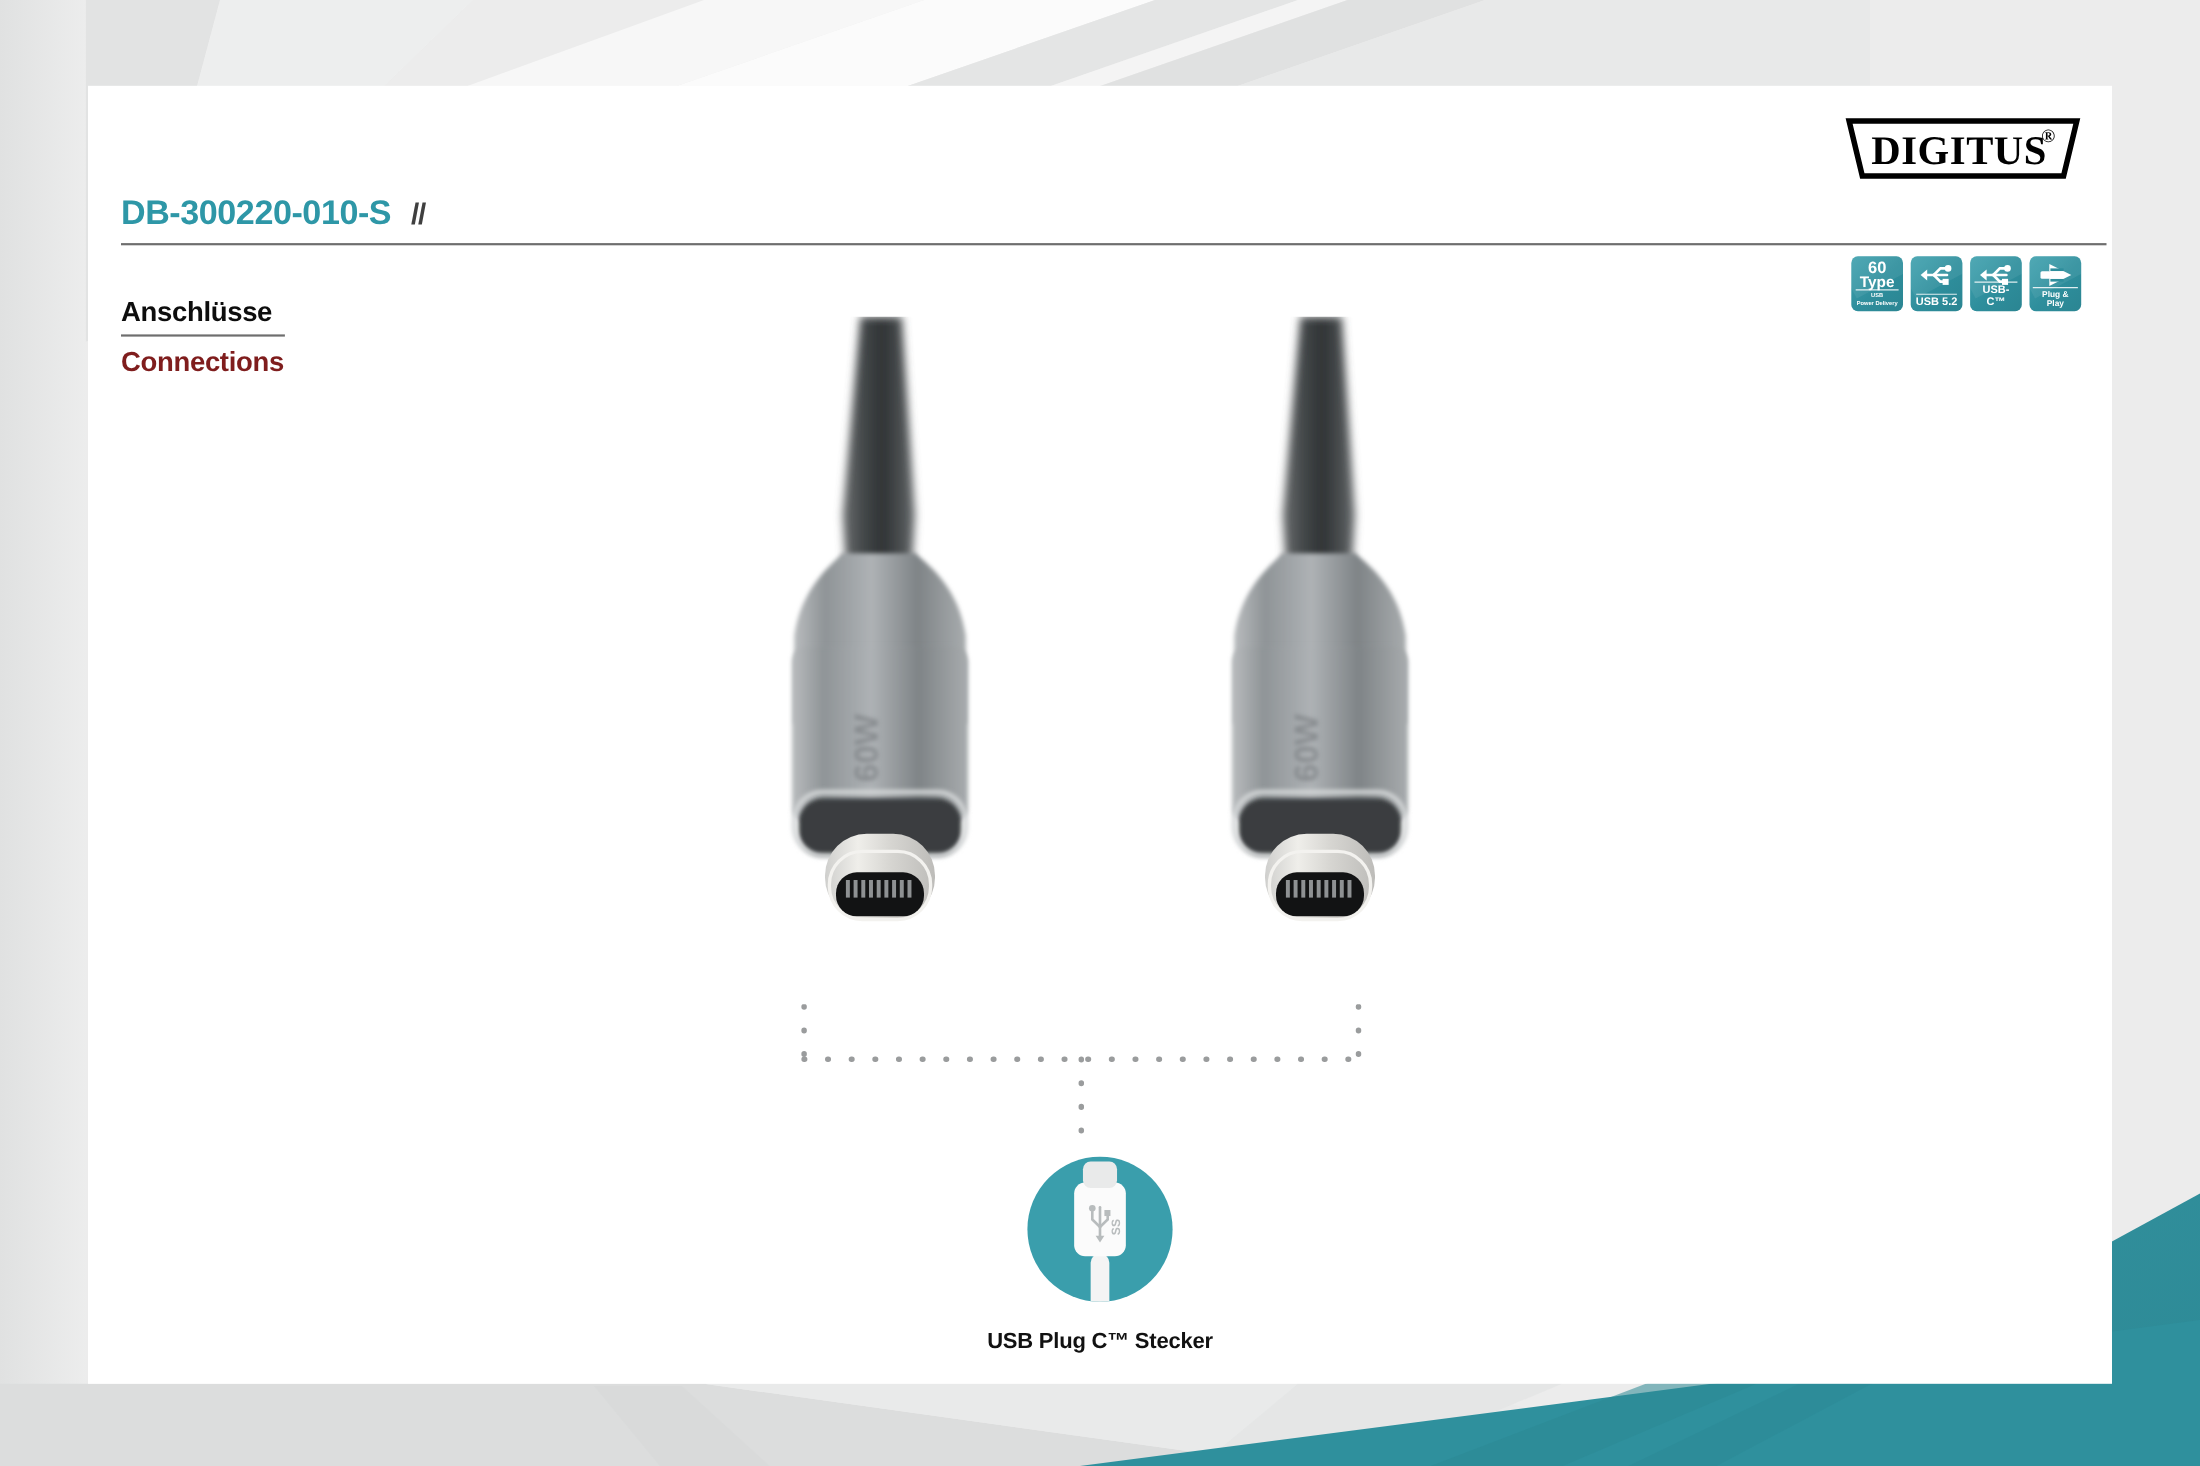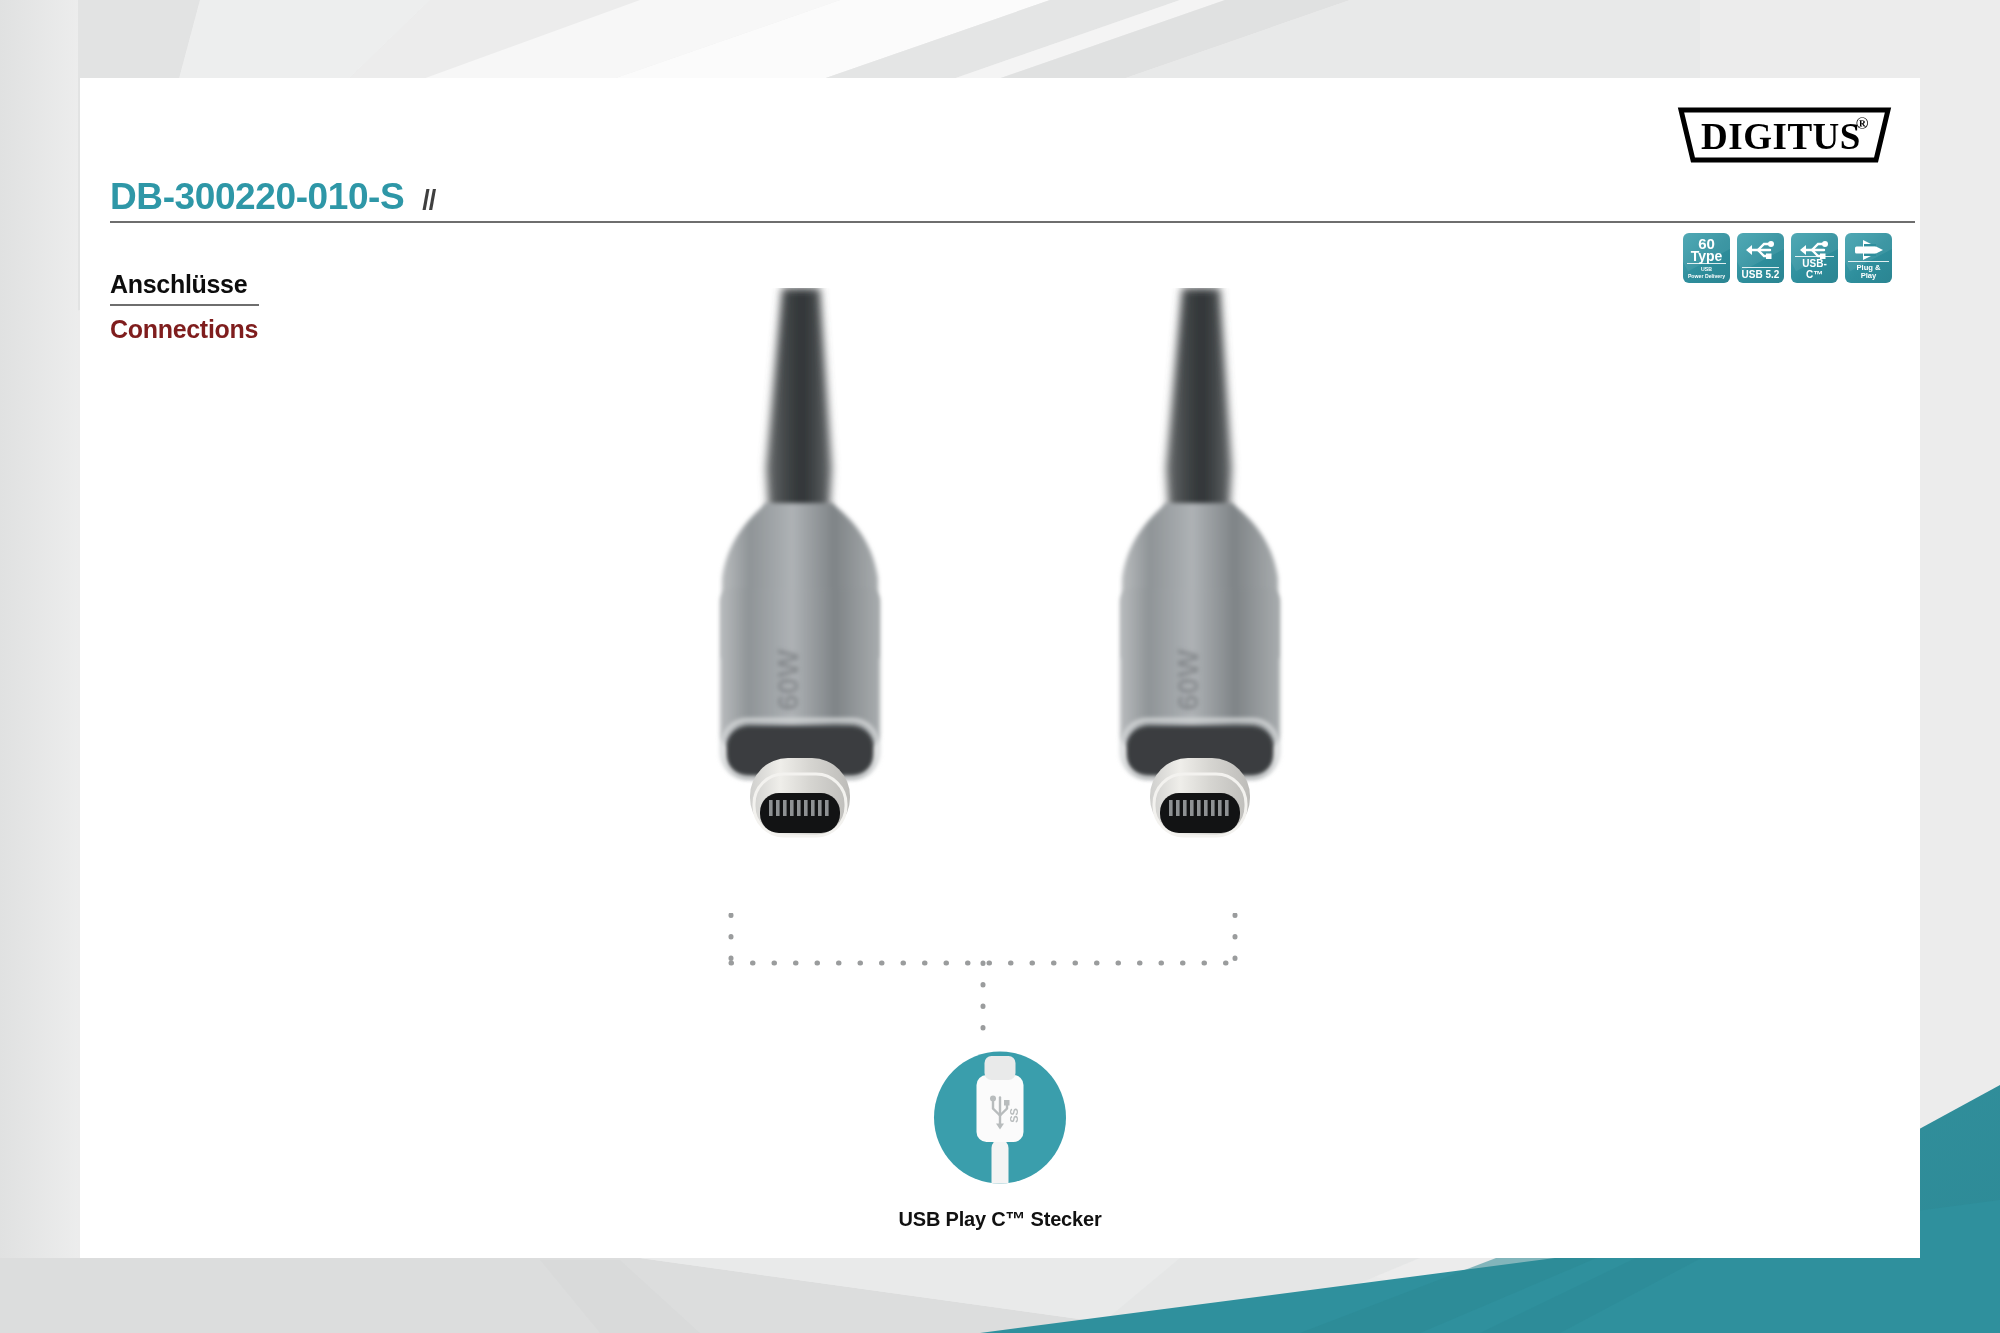--- a/index.html
+++ b/index.html
@@ -24,21 +24,21 @@
   }
   .logo svg{display:block;}
 
   
   .title-row{
     position:absolute;left:30px;top:98px;right:30px;
     display:flex;align-items:baseline;
     white-space:nowrap;
   }
   .sku{
-    color:#2e97a7;font-weight:bold;font-size:37px;letter-spacing:-0.4px;
+    color:#2e97a7;font-weight:bold;font-size:31px;letter-spacing:-0.4px;
   }
   .slashes{
     color:#3f3f3f;font-size:27px;font-weight:bold;margin-left:18px;letter-spacing:-1px;
   }
   .title-text{
     color:#1c1c1c;font-size:27px;margin-left:18px;letter-spacing:-0.2px;
   }
   .title-rule{
     position:absolute;left:30px;top:143px;width:1805px;height:2px;background:#6e6e6e;
   }
@@ -363,16 +363,16 @@
           <circle cx="87" cy="61" r="3" fill="#b8bcbd"></circle>
           <rect x="80" y="72" width="5.5" height="5.5" fill="#b8bcbd"></rect>
           <polygon points="62,64 62,72 56,68" fill="#b8bcbd"></polygon>
           <text x="70" y="86" text-anchor="middle" font-family="'Liberation Sans', sans-serif" font-size="11" font-weight="bold" fill="#b8bcbd">SS</text>
         </g>
       </g>
     </svg>
   </div>
 
   <div class="caption">
-    <span class="de">USB Play C™ Stecker</span>
+    <span class="de">USB Plug C™ Stecker</span>
   </div>
 
 </div>
 
 </body></html>

